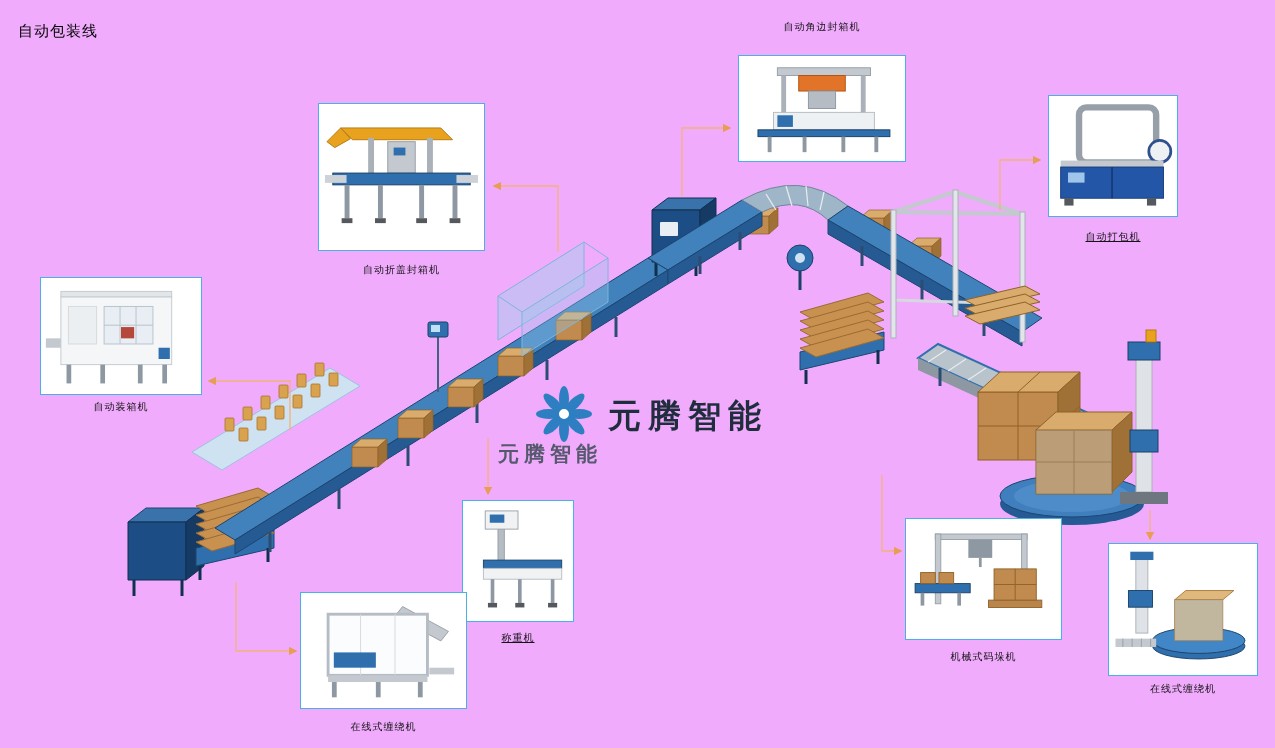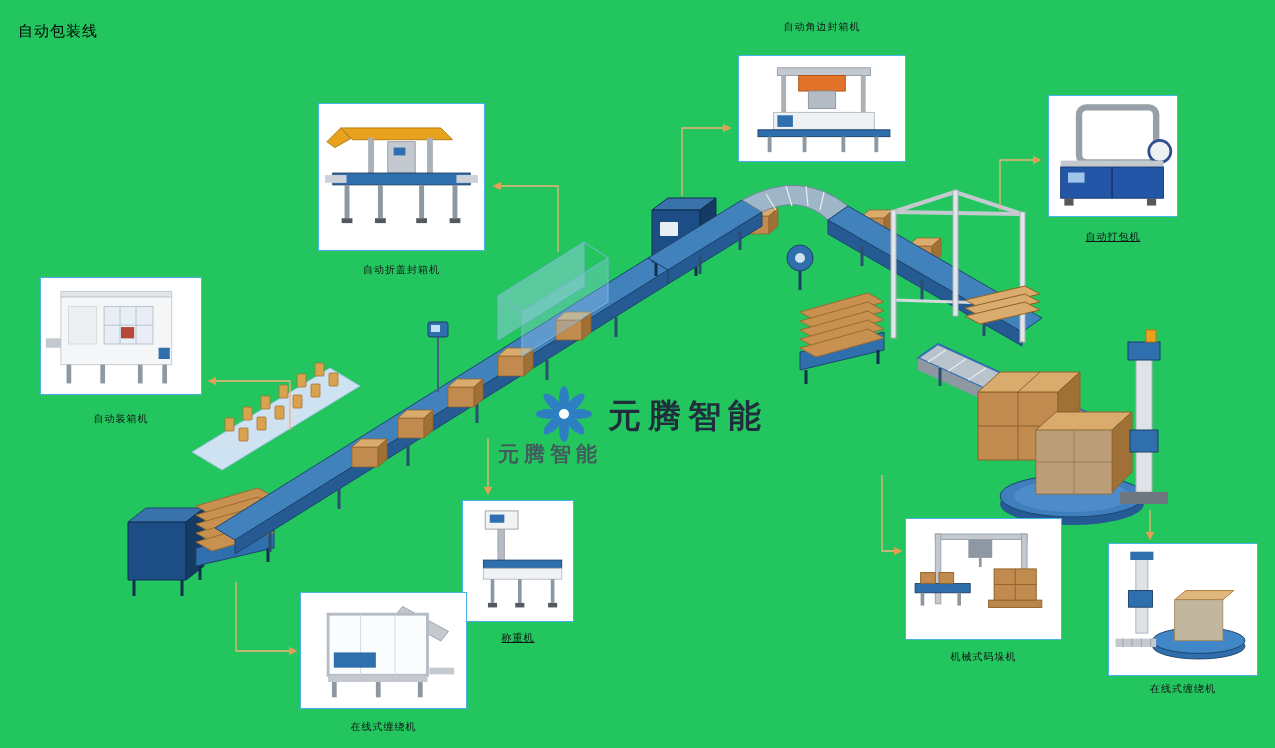--- a/index.html
+++ b/index.html
@@ -1,18 +1,18 @@
 <!DOCTYPE html>
 <html><head>
 <meta charset="utf-8">
 <style>
   * { box-sizing: border-box; }
   html,body { margin:0; padding:0; background:#ffffff; }
   body { font-family:"Liberation Sans", sans-serif; }
-  .stage { position:relative; width:1275px; height:748px; background:#22c55e; overflow:hidden; }
+  .stage { position:relative; width:1275px; height:748px; background:#f0abfc; overflow:hidden; }
   .main-art { position:absolute; left:0; top:0; width:1275px; height:748px; }
   .title { position:absolute; left:18px; top:22px; font-size:15px; color:#000; letter-spacing:1px; }
   .panel { position:absolute; background:#ffffff; border:1px solid #49b1e4; padding:4px; display:flex; align-items:center; justify-content:center; }
   .panel svg { width:100%; height:100%; }
   .caption { position:absolute; font-size:10px; color:#141414; text-align:center; letter-spacing:1px; }
   .logo { position:absolute; left:496px; top:380px; width:300px; height:95px; pointer-events:none; }
   .logo-icon { position:absolute; left:38px; top:4px; width:60px; height:60px; }
   .logo-text { position:absolute; left:112px; top:14px; font-size:33px; font-weight:bold; color:#1f2d3d;
                font-family:"DejaVu Serif", serif; letter-spacing:7px; white-space:nowrap; }
   .logo-watermark { position:absolute; left:2px; top:60px; font-size:21px; font-weight:bold; color:#46515f;
@@ -340,21 +340,21 @@
       <rect x="0" y="60" width="16" height="10" fill="#c3c9cf"></rect>
       <rect x="120" y="70" width="12" height="12" fill="#2f6fae"></rect>
       <g fill="#8d98a3">
         <rect x="22" y="88" width="5" height="20"></rect>
         <rect x="58" y="88" width="5" height="20"></rect>
         <rect x="98" y="88" width="5" height="20"></rect>
         <rect x="124" y="88" width="5" height="20"></rect>
       </g>
     </svg>
   </div>
-  <div class="caption" style="left:40px; top:412px; width:162px;">自动装箱机</div>
+  <div class="caption" style="left:40px; top:400px; width:162px;">自动装箱机</div>
 
   <div class="panel" style="left:462px; top:500px; width:112px; height:122px;">
     <svg viewBox="0 0 112 122">
       <rect x="34" y="24" width="7" height="42" fill="#b5bcc3" stroke="#97a0a8"></rect>
       <rect x="20" y="6" width="36" height="20" fill="#f0f2f4" stroke="#97a0a8"></rect>
       <rect x="25" y="10" width="16" height="9" fill="#2f6fae"></rect>
       <rect x="18" y="60" width="86" height="9" fill="#2f6fae" stroke="#1b4066"></rect>
       <rect x="18" y="69" width="86" height="12" fill="#f0f2f4" stroke="#b5bcc3"></rect>
       <g fill="#8d98a3">
         <rect x="26" y="81" width="4" height="26"></rect>

